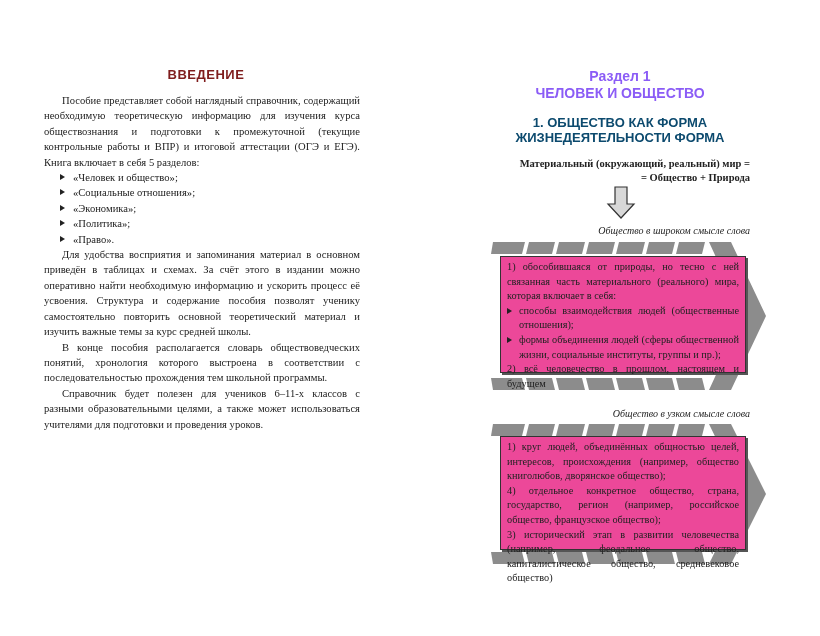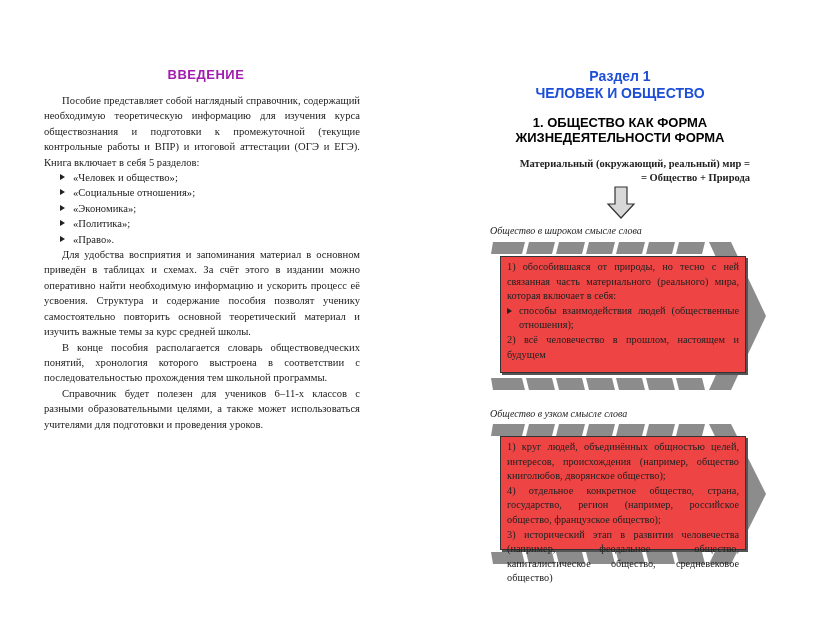--- a/index.html
+++ b/index.html
@@ -3,45 +3,45 @@
   <meta charset="utf-8">
   <style>
     html, body { margin: 0; padding: 0; background: #ffffff; }
     body { width: 820px; height: 636px; position: relative; overflow: hidden;
            font-family: "Liberation Serif", serif; color: #222; }
     .page { position: absolute; top: 0; height: 636px; }
     #left-page { left: 0; width: 410px; }
     #right-page { left: 410px; width: 410px; }
 
     .intro-title { position: absolute; left: 44px; width: 324px; top: 67px; text-align: center;
-      font-family: "Liberation Sans", sans-serif; font-weight: bold; font-size: 13px; letter-spacing: 0.5px; color:#a21caf; }
+      font-family: "Liberation Sans", sans-serif; font-weight: bold; font-size: 13px; letter-spacing: 0.5px; color:#7f1d1d; }
     .intro-body { position: absolute; left: 44px; width: 316px; top: 93px; font-size: 10.6px; line-height: 15.4px; text-align: justify; }
     .intro-body p { margin: 0; text-indent: 18px; }
     .intro-body ul { list-style: none; margin: 0; padding: 0 0 0 16px; }
     .intro-body li { position: relative; padding-left: 13px; }
     .bullet { position: absolute; left: 0; top: 4px; width: 0; height: 0;
       border-top: 3.5px solid transparent; border-bottom: 3.5px solid transparent; border-left: 5px solid #222; }
 
     .section-title { position: absolute; left: 80px; width: 260px; top: 68px; text-align: center;
-      font-family: "Liberation Sans", sans-serif; font-weight: bold; font-size: 14px; line-height: 17px; color:#1d4ed8; }
+      font-family: "Liberation Sans", sans-serif; font-weight: bold; font-size: 14px; line-height: 17px; color:#8b5cf6; }
     .topic-title { position: absolute; left: 80px; width: 260px; top: 115px; text-align: center;
-      font-family: "Liberation Sans", sans-serif; font-weight: bold; font-size: 13px; line-height: 15px; color:#000000; }
+      font-family: "Liberation Sans", sans-serif; font-weight: bold; font-size: 13px; line-height: 15px; color:#0c4a6e; }
     .formula { position: absolute; left: 80px; width: 260px; top: 157px; text-align: right; font-weight: bold; font-size: 10.5px; line-height: 14px; }
 
     .down-arrow { position: absolute; left: 196px; top: 186px; width: 30px; height: 34px; }
-    .caption { position: absolute; left: 80px; width: 260px; text-align: left; font-style: italic; font-size: 10px; }
+    .caption { position: absolute; left: 80px; width: 260px; text-align: right; font-style: italic; font-size: 10px; }
     #caption-wide { top: 225px; }
     #caption-narrow { top: 408px; }
 
     .chevron { position: absolute; left: 81px; width: 275px; }
     #chevron-wide { top: 242px; height: 148px; }
     #chevron-narrow { top: 424px; height: 140px; }
     .chevron svg { position: absolute; left: 0; top: 0; }
 
-    .defbox { position: absolute; left: 90px; width: 246px; background: #ef4444; border: 1px solid #333;
+    .defbox { position: absolute; left: 90px; width: 246px; background: #ec4899; border: 1px solid #333;
       box-shadow: 2px 2px 0 #555; padding: 3px 6px; box-sizing: border-box; font-size: 10.3px; line-height: 14.6px; }
     #box-wide { top: 256px; height: 117px; }
     #box-narrow { top: 436px; height: 114px; }
     .defbox p { margin: 0; text-align: justify; }
     .defbox ul { list-style: none; margin: 0; padding: 0; }
     .defbox li { position: relative; padding-left: 12px; text-align: justify; }
     .defbox .bullet { top: 4px; }
   </style>
 </head>
 <body>
@@ -101,20 +101,21 @@
         <polygon points="125,136 151,136 154,148 128,148"></polygon>
         <polygon points="155,136 181,136 184,148 158,148"></polygon>
         <polygon points="185,136 211,136 214,148 188,148"></polygon>
       </g>
     </svg>
   </div>
   <div class="defbox" id="box-wide">
     <p>1) обособившаяся от природы, но тесно с ней связанная часть материального (реального) мира, которая включает в себя:</p>
     <ul>
       <li><span class="bullet"></span><span>способы взаимодействия людей (общественные отношения);</span></li>
+      <li><span class="bullet"></span><span>формы объединения людей (сферы общественной жизни, социальные институты, группы и пр.);</span></li>
     </ul>
     <p>2) всё человечество в прошлом, настоящем и будущем</p>
   </div>
 
   <div class="caption" id="caption-narrow">Общество в узком смысле слова</div>
   <div class="chevron" id="chevron-narrow">
     <svg width="275" height="140" viewBox="0 0 275 140">
       <g fill="#8c8c8c">
         <polygon points="2,0 34,0 31,12 0,12"></polygon>
         <polygon points="38,0 64,0 61,12 35,12"></polygon>

